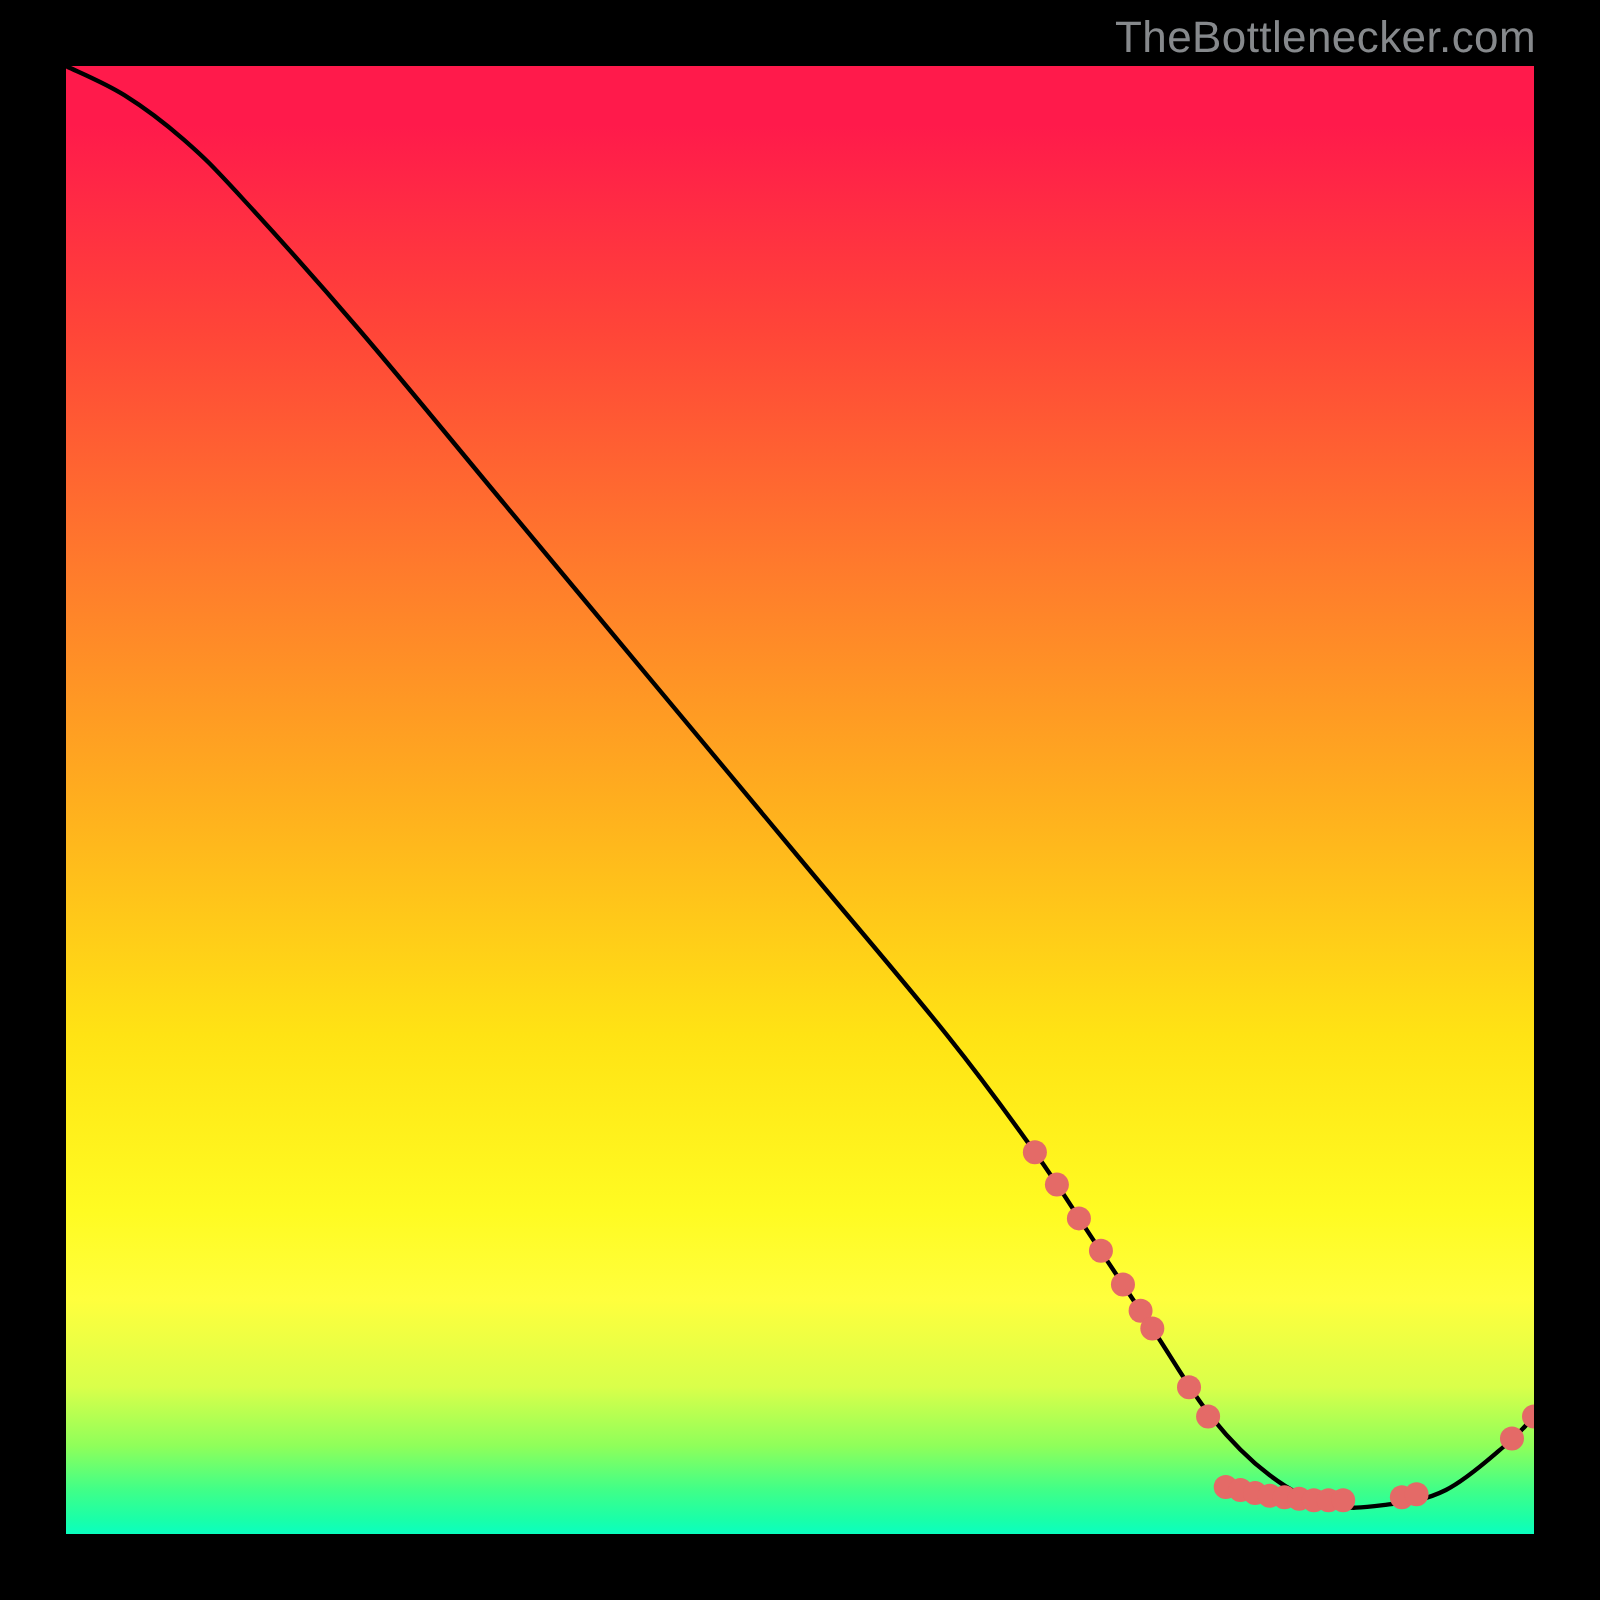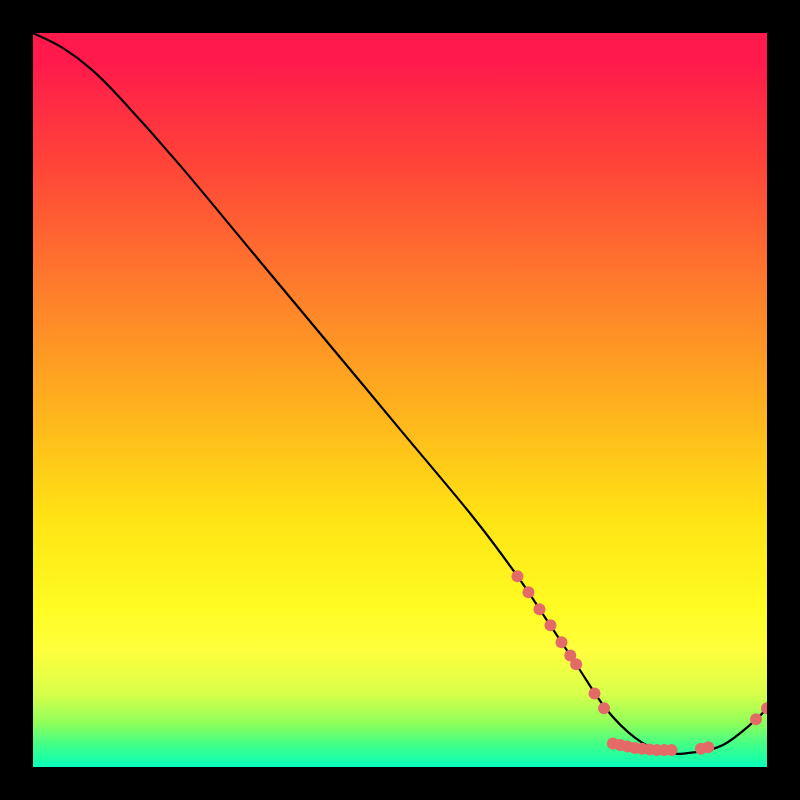--- a/index.html
+++ b/index.html
@@ -85,13 +85,14 @@
           <circle cx="623.90" cy="717.12" r="6" fill="#e46a67"></circle>
           <circle cx="631.24" cy="717.12" r="6" fill="#e46a67"></circle>
           <circle cx="638.58" cy="717.12" r="6" fill="#e46a67"></circle>
           <circle cx="667.94" cy="715.65" r="6" fill="#e46a67"></circle>
           <circle cx="675.28" cy="714.18" r="6" fill="#e46a67"></circle>
           <circle cx="722.99" cy="686.29" r="6" fill="#e46a67"></circle>
           <circle cx="734.00" cy="675.28" r="6" fill="#e46a67"></circle>
         </g>
     </svg>
   </div>
+  <div class="attribution">TheBottlenecker.com</div>
 </div>
 
 </body></html>

